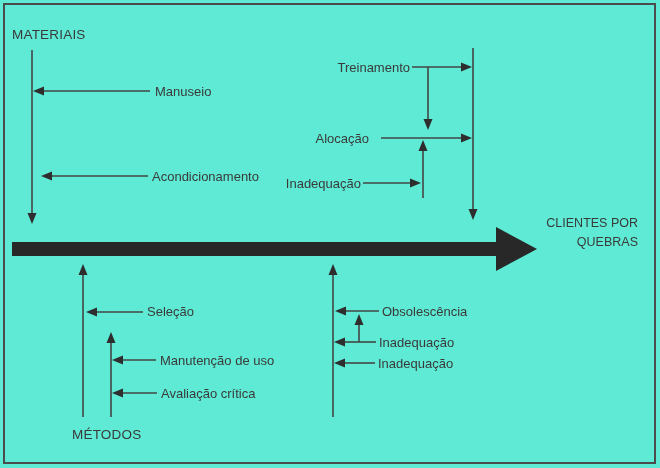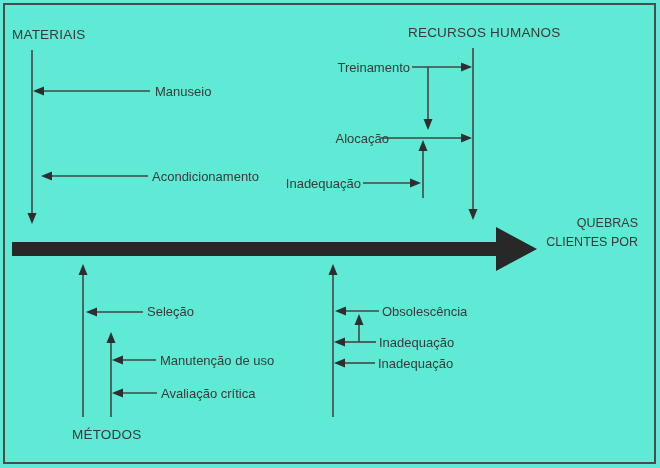--- a/index.html
+++ b/index.html
@@ -94,33 +94,32 @@
       <line class="arrow-line" x1="359" y1="342" x2="359" y2="325"></line>
       <polygon class="arrow-head" points="359,314 354.5,325 363.5,325"></polygon>
       <line class="arrow-line" x1="376" y1="342" x2="345" y2="342"></line>
       <polygon class="arrow-head" points="334,342 345,337.5 345,346.5"></polygon>
       <line class="arrow-line" x1="375" y1="363" x2="345" y2="363"></line>
       <polygon class="arrow-head" points="334,363 345,358.5 345,367.5"></polygon>
     </g>
   </svg>
 
   <div class="lbl cat" style="left:12px; top:27px;">MATERIAIS</div>
-  <div class="lbl cat" style="left:408px; top:25px;">RECURSOS HUMANOS</div>
   <div class="lbl cat" style="left:72px; top:427px;">MÉTODOS</div>
 
   <div class="lbl" style="left:155px; top:84px;">Manuseio</div>
   <div class="lbl" style="left:152px; top:169px;">Acondicionamento</div>
 
   <div class="lbl" style="right:250px; top:60px;">Treinamento</div>
-  <div class="lbl" style="right:271px; top:131px;">Alocação</div>
+  <div class="lbl" style="right:291px; top:131px;">Alocação</div>
   <div class="lbl" style="right:299px; top:176px;">Inadequação</div>
 
   <div class="lbl effect-label" style="right:22px; top:214px;">
+    <div>CLIENTES POR</div>
     <div>QUEBRAS</div>
-    <div>CLIENTES POR</div>
   </div>
 
   <div class="lbl" style="left:147px; top:304px;">Seleção</div>
   <div class="lbl" style="left:160px; top:353px;">Manutenção de uso</div>
   <div class="lbl" style="left:161px; top:386px;">Avaliação crítica</div>
 
   <div class="lbl" style="left:382px; top:304px;">Obsolescência</div>
   <div class="lbl" style="left:379px; top:335px;">Inadequação</div>
   <div class="lbl" style="left:378px; top:356px;">Inadequação</div>
 

